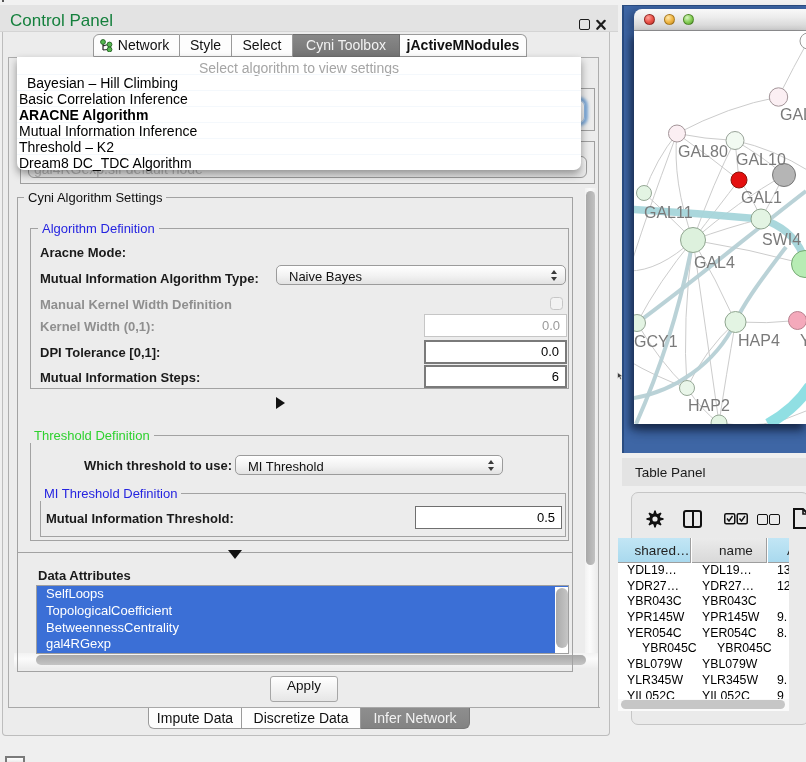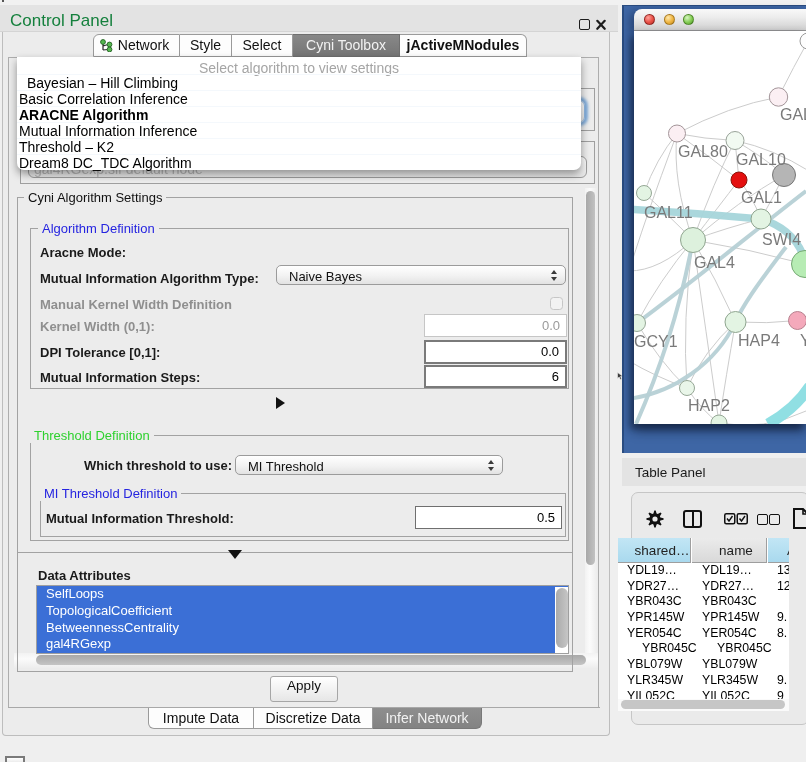--- a/index.html
+++ b/index.html
@@ -118,21 +118,21 @@
 <div class="abs" style="left:36px;top:585px;width:533px;height:69px;background:#fff;border:1px solid #9f9f9f;overflow:hidden;">
   <div class="abs" style="left:0;top:0;width:617px;height:68px;background:#3b6fd6;color:#fff;font-size:13px;line-height:16.8px;padding-left:9px;">SelfLoops<br>TopologicalCoefficient<br>BetweennessCentrality<br>gal4RGexp</div>
   <div class="abs" style="left:518px;top:1px;width:14px;height:67px;background:#fff;"></div>
   <div class="abs" style="left:519px;top:2px;width:12px;height:60px;background:linear-gradient(90deg,#aaa,#c6c6c6);border-radius:6px;"></div>
 </div>
 
 <div class="abs" style="left:270px;top:676px;width:68px;height:26px;border:1px solid #a6a6a6;border-radius:3px;background:linear-gradient(180deg,#ffffff,#f0f0f0 60%,#e6e6e6);font-size:13.5px;text-align:center;line-height:18px;color:#111;">Apply</div>
 
 <div class="abs" style="left:8px;top:707px;width:592px;height:1px;background:#a8a8a8;"></div>
 <div class="abs" style="left:148px;top:708px;height:21px;display:flex;">
-  <div class="tab" style="width:106px;border-left:1px solid #9a9a9a;border-top:none;border-radius:0 0 0 6px;padding-top:2px;">Impute Data</div>
+  <div class="tab" style="width:94px;border-left:1px solid #9a9a9a;border-top:none;border-radius:0 0 0 6px;padding-top:2px;">Impute Data</div>
   <div class="tab" style="width:119px;border-top:none;padding-top:2px;">Discretize Data</div>
   <div class="tab" style="width:109px;border-top:none;border-radius:0 0 6px 0;background:linear-gradient(180deg,#8e8e8e,#838383);color:#f2f2f2;border-color:#787878;padding-top:2px;">Infer Network</div>
 </div>
 
 <div class="abs" style="left:5px;top:756px;width:20px;height:8px;border:2px solid #7a7a7a;background:linear-gradient(180deg,#ffffff,#ececec);"></div>
 
 <div class="abs" style="left:17px;top:57px;width:564px;height:113px;background:#fff;border-radius:0 0 7px 7px;box-shadow:0 4px 9px rgba(0,0,0,0.4);font-size:14px;color:#000;">
   <div class="abs" style="left:0;top:3px;width:564px;text-align:center;color:#a5a5a5;">Select algorithm to view settings</div>
   <div class="abs" style="left:0;top:17px;width:564px;">
     <div style="height:16px;padding-left:10px;border-top:1px solid #f4f8fc;">Bayesian – Hill Climbing</div>

